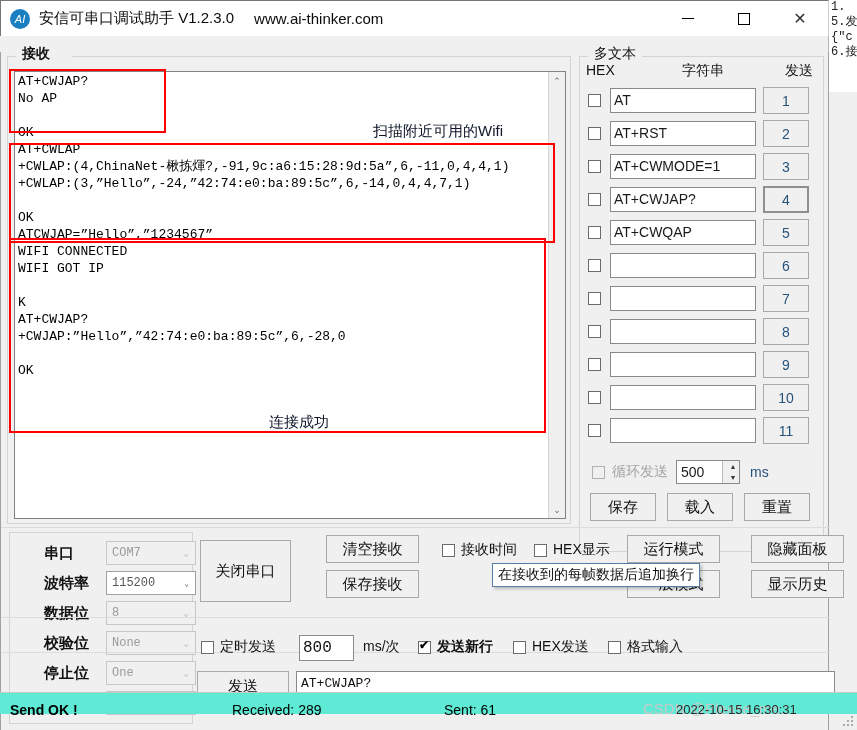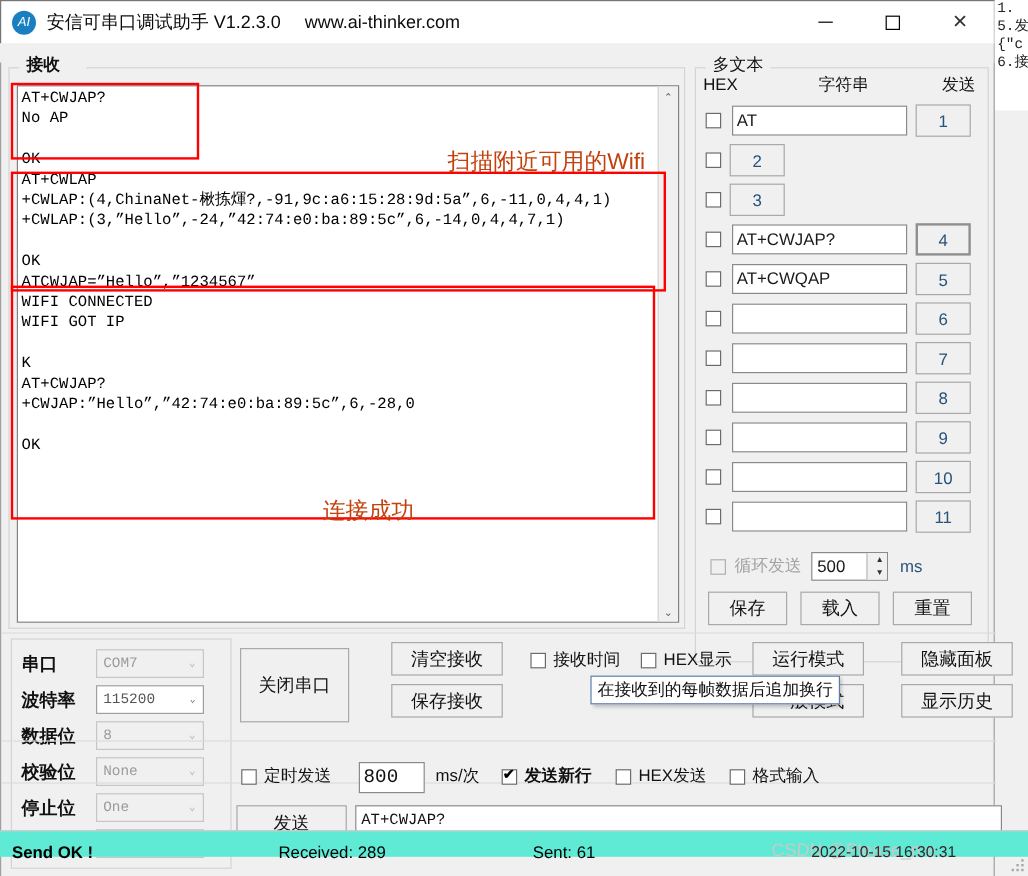--- a/index.html
+++ b/index.html
@@ -167,22 +167,22 @@
 
   
   .redbox {
     position: absolute;
     border: 2px solid #ff0000;
     pointer-events: none;
     z-index: 5;
   }
   .red-note {
     position: absolute;
-    color: #c2410c;
-    font-size: 19px;
+    color: #0f172a;
+    font-size: 15px;
     white-space: nowrap;
     z-index: 6;
   }
 
   
   .grp-multi {
     position: absolute;
     left: 578px; top: 4px;
     width: 245px; height: 496px;
     border: 1px solid #d4d4d4;
@@ -342,20 +342,21 @@
     position: absolute;
     left: 8px;
     display: flex;
     align-items: center;
   }
   .ser-label {
     width: 62px;
     font-size: 15px;
     color: #111;
     font-weight: bold;
+    margin-left: 26px;
   }
   .combo {
     width: 90px; height: 24px;
     border: 1px solid #c6c6c6;
     background: #f0f0f0;
     position: relative;
     display: flex; align-items: center;
   }
   .combo.active { background: #fff; border-color: #a0a0a0; }
   .combo span {
@@ -562,24 +563,26 @@
       </div>
 
       <div class="cmd-rows" id="cmd-rows">
           <div class="cmd-row">
             <span class="cb"></span>
             <div class="cmd-input">AT</div>
             <div class="send-btn">1</div>
           </div>
           <div class="cmd-row">
             <span class="cb"></span>
+            <div class="cmd-input">AT+RST</div>
             <div class="send-btn">2</div>
           </div>
           <div class="cmd-row">
             <span class="cb"></span>
+            <div class="cmd-input">AT+CWMODE=1</div>
             <div class="send-btn">3</div>
           </div>
           <div class="cmd-row">
             <span class="cb"></span>
             <div class="cmd-input">AT+CWJAP?</div>
             <div class="send-btn focused">4</div>
           </div>
           <div class="cmd-row">
             <span class="cb"></span>
             <div class="cmd-input">AT+CWQAP</div>

